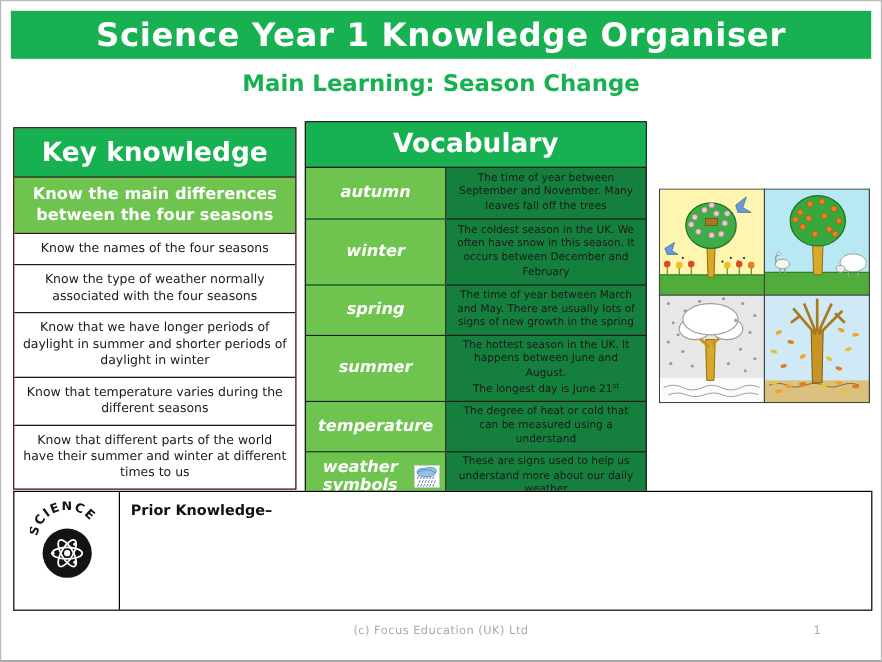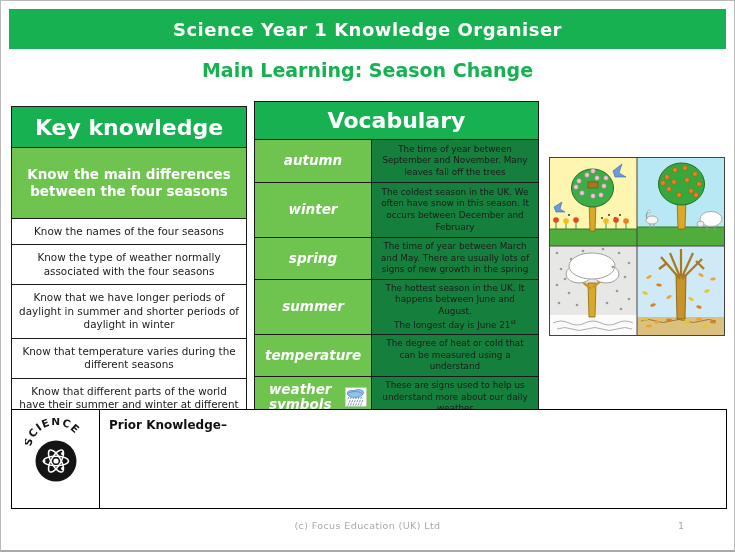--- a/index.html
+++ b/index.html
@@ -6,39 +6,39 @@
   .page {
     position:relative; width:735px; height:552px; box-sizing:border-box;
     background:#ffffff; border:1px solid #b9b9b9; border-bottom:2px solid #a9a9a9;
     overflow:hidden;
   }
   
   .banner {
     position:absolute; left:8px; top:8px; right:8px; height:40px;
     background:#17b152; color:#ffffff;
     display:flex; align-items:center; justify-content:center;
-    font-size:18px; font-weight:bold; letter-spacing:0.5px;
+    font-size:27px; font-weight:bold; letter-spacing:0.5px;
   }
   .subtitle {
     position:absolute; left:0; top:58px; width:100%;
     text-align:center; color:#17b152; font-size:19px; font-weight:bold;
   }
   
   .kk-panel {
     position:absolute; left:10px; top:105px; width:236px;
     border:1px solid #1a1a1a; background:#ef4444; box-sizing:border-box;
   }
   .kk-header {
     height:40px; background:#17b152; color:#ffffff;
     display:flex; align-items:center; justify-content:center;
     font-size:22px; font-weight:bold;
   }
   .kk-sub {
     background:#6ec44f; color:#ffffff; font-weight:bold; font-size:13.5px;
-    text-align:center; padding:18px 8px; line-height:1.25;
+    text-align:center; padding:6px 8px; line-height:1.25;
     border-top:1px solid #1a1a1a;
   }
   .kk-row {
     border-top:1px solid #1a1a1a; background:#ffffff; color:#1a1a1a;
     font-size:10.4px; line-height:1.3; text-align:center;
     display:flex; align-items:center; justify-content:center;
     padding:6px 6px; min-height:26px; box-sizing:border-box;
   }
   
   .voc-panel {

